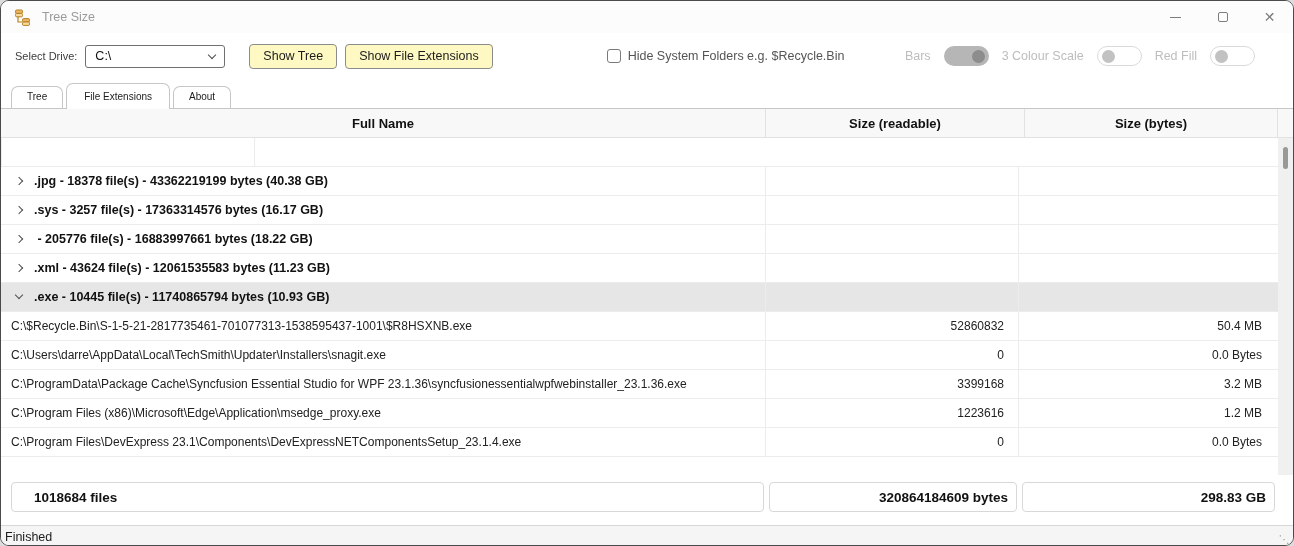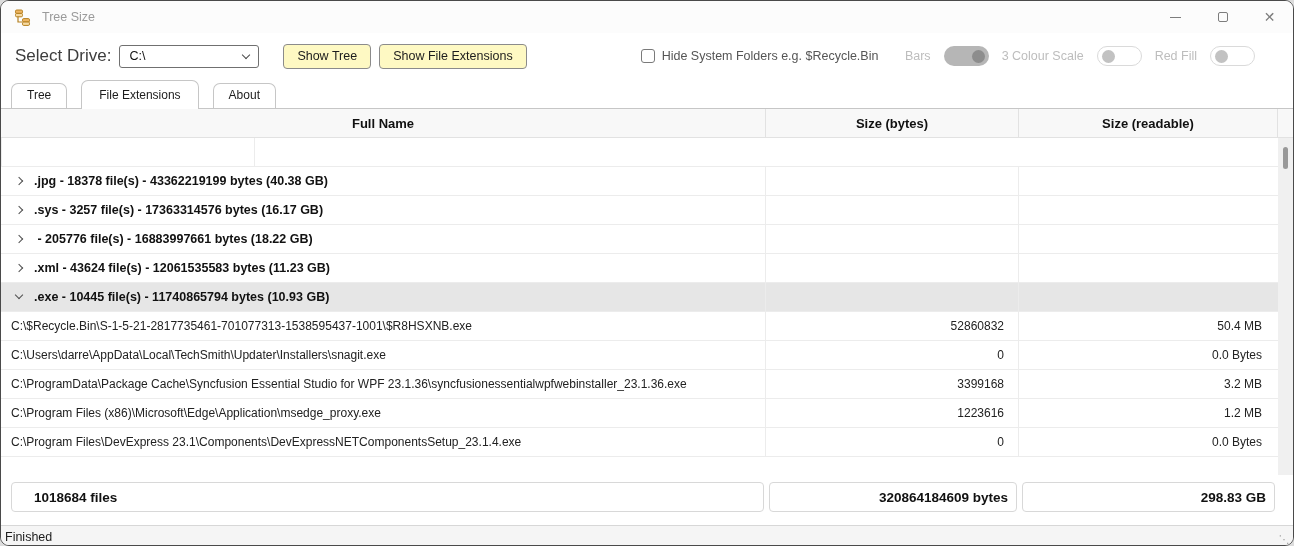--- a/index.html
+++ b/index.html
@@ -17,21 +17,21 @@
   .app-icon { width:17px; height:17px; margin-right:11px; flex:none; }
   .title-text { font-size:12.5px; color:#9b9b9b; }
   .win-controls { margin-left:auto; display:flex; height:32px; }
   .win-btn { width:47px; height:32px; display:flex; align-items:center; justify-content:center; color:#7d7d7d; cursor:default; }
   .glyph-min { width:11px; height:1px; background:#7d7d7d; display:inline-block; }
   .glyph-max { width:10px; height:10px; border:1px solid #7d7d7d; border-radius:2px; display:inline-block; }
   .glyph-close { font-size:14px; line-height:1; color:#7d7d7d; }
 
   
   .toolbar { height:46px; flex:none; display:flex; align-items:center; padding:0 14px; background:#fff; }
-  .lbl-drive { font-size:17px; color:#3d3d3d; margin-right:8px; }
+  .lbl-drive { font-size:11px; color:#3d3d3d; margin-right:8px; }
   .drive-select { width:140px; height:23px; border:1px solid #707070; border-radius:3px; background:#fff;
     display:flex; align-items:center; justify-content:space-between; padding:0 9px; font-size:12.5px; color:#111; }
   .chev-down { width:6px; height:6px; border-right:1.3px solid #4a4a4a; border-bottom:1.3px solid #4a4a4a;
     transform:rotate(45deg); margin-top:-3px; flex:none; }
   .tb-btn { margin-left:8px; height:25px; padding:0 13px; background:#fef9c3; border:1px solid #8b8b8b; border-radius:4px;
     font-size:12.5px; color:#1c1c1c; font-family:inherit; }
   .tb-btn.first { margin-left:24px; }
   .chk-group { display:flex; align-items:center; margin-left:114px; cursor:default; }
   .chk-box { width:14px; height:14px; border:1px solid #7a7a7a; border-radius:3px; background:#fff; margin-right:7px; flex:none; }
   .chk-label { font-size:12.5px; color:#555; }
@@ -39,21 +39,21 @@
   .tgl-label { font-size:12.5px; color:#bdbdbd; }
   .tgl { width:45px; height:20px; border-radius:10px; position:relative; flex:none; }
   .tgl.on { background:#b6b6b6; }
   .tgl.on .knob { position:absolute; right:4px; top:3.5px; width:13px; height:13px; border-radius:50%; background:#8d8d8d; }
   .tgl.off { background:#fff; border:1.5px solid #dadada; }
   .tgl.off .knob { position:absolute; left:4px; top:2.5px; width:13px; height:13px; border-radius:50%; background:#c2c2c2; }
 
   
   .tabbar { height:30px; flex:none; display:flex; align-items:flex-end; padding-left:10px; background:#fff; border-bottom:1px solid #c6c6c6; }
   .tab { border:1px solid #c6c6c6; border-bottom:none; border-radius:7px 7px 0 0; background:#fff;
-    font-size:12px; color:#1c1c1c; padding:4px 15px 6px; margin-right:14px; }
+    font-size:10px; color:#1c1c1c; padding:4px 15px 6px; margin-right:3px; }
   .tab.active { padding:7px 17px 7px; margin-bottom:-1px; position:relative; z-index:2; }
 
   
   .table-wrap { flex:none; position:relative; background:#fff; }
   .thead { display:flex; height:29px; background:#f8f8f8; border-bottom:1px solid #e2e2e2; align-items:center; }
   .th { font-size:13px; font-weight:bold; color:#111; text-align:center; height:29px; line-height:29px; }
   .th-name { width:764px; }
   .th-bytes { width:253px; border-left:1px solid #e2e2e2; }
   .th-read  { width:259px; border-left:1px solid #e2e2e2; }
   .th-gutter { flex:1; border-left:1px solid #e2e2e2; }
@@ -147,22 +147,22 @@
 
   <div class="tabbar">
     <div class="tab">Tree</div>
     <div class="tab active">File Extensions</div>
     <div class="tab">About</div>
   </div>
 
   <div class="table-wrap">
     <div class="thead">
       <div class="th th-name">Full Name</div>
+      <div class="th th-read">Size (readable)</div>
       <div class="th th-bytes">Size (bytes)</div>
-      <div class="th th-read">Size (readable)</div>
       <div class="th th-gutter"></div>
     </div>
     <div class="tbody">
 
       <div class="row group">
         <div class="cell-bytes"></div>
         <div class="cell-read"></div>
       </div>
       <div class="row group">
         <div class="cell-name">

